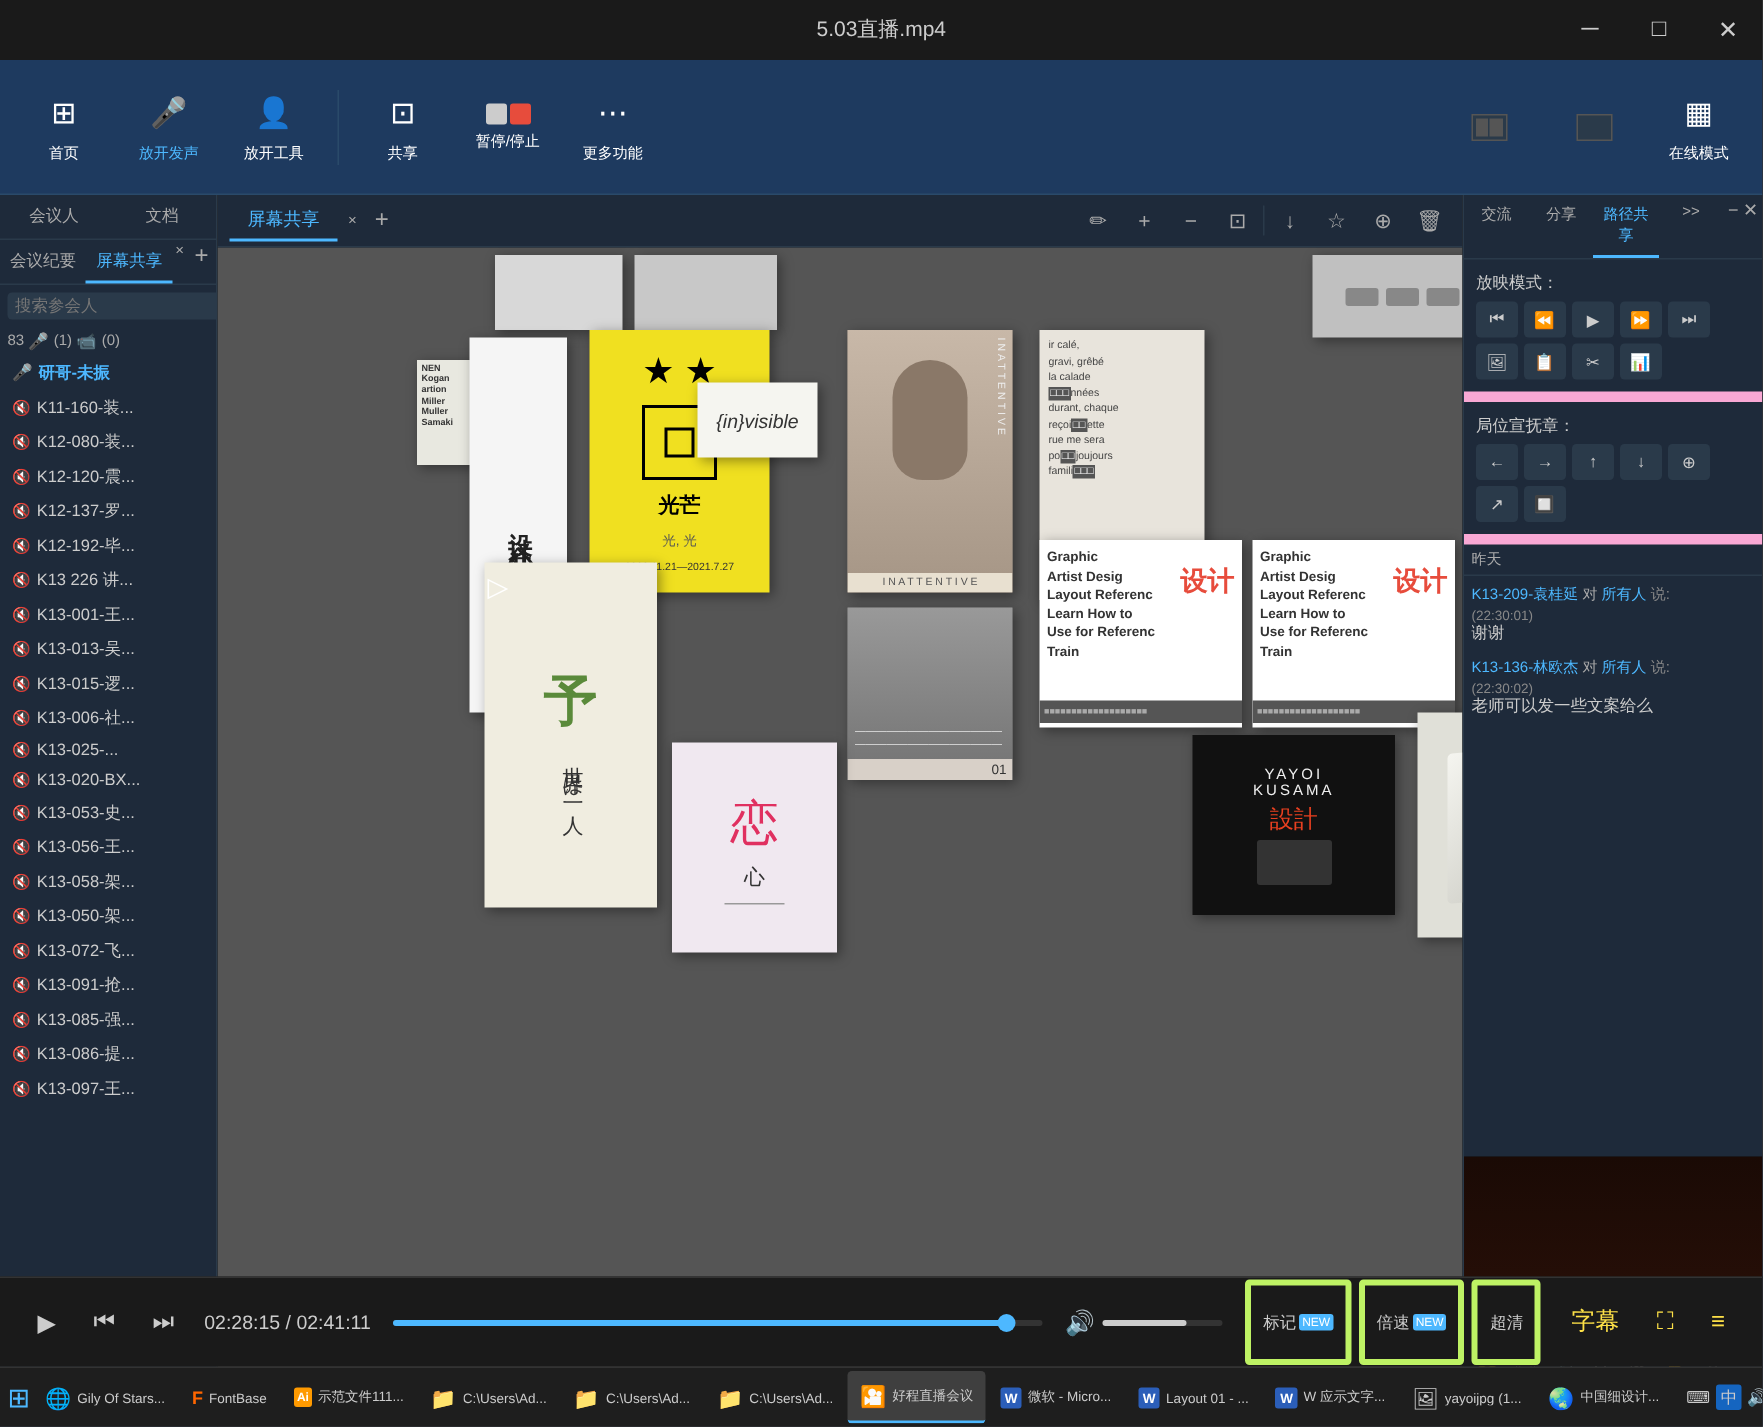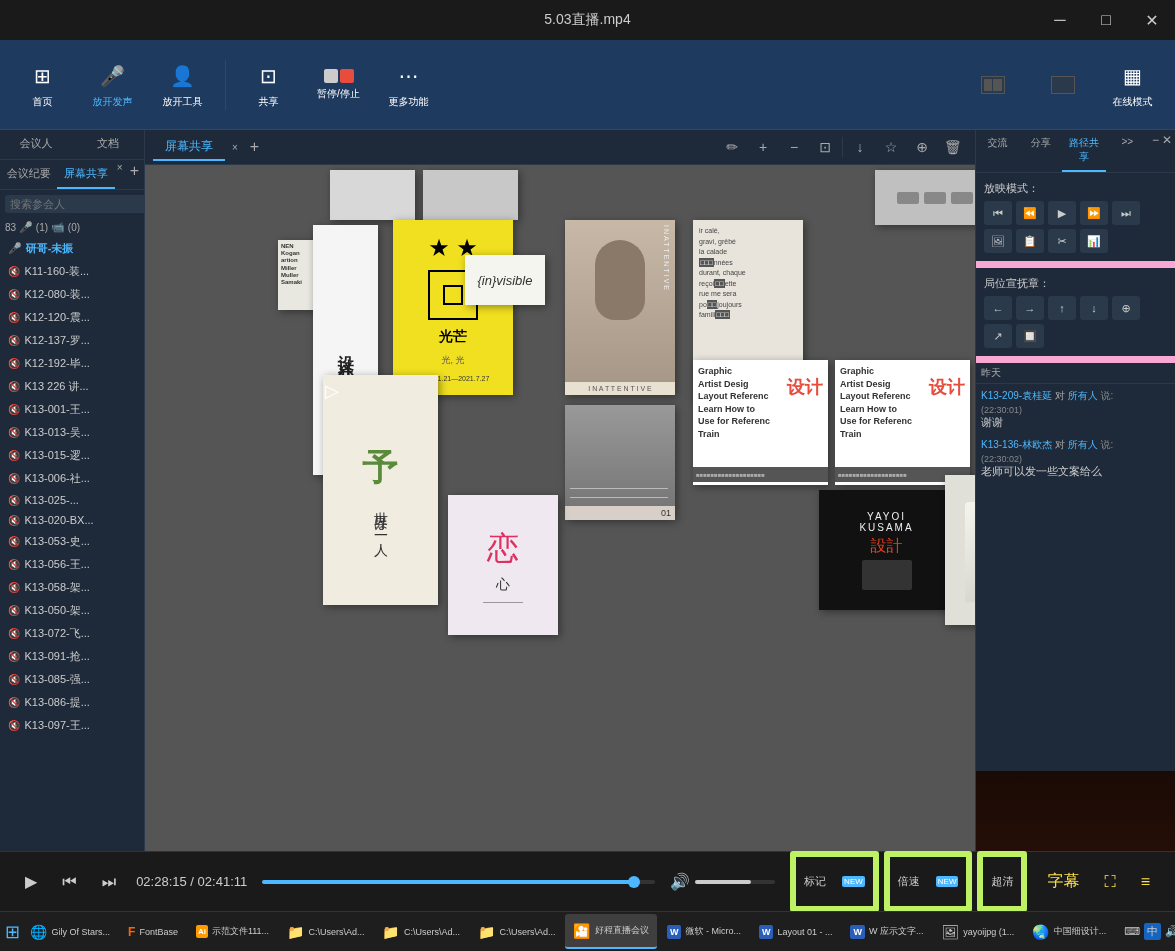--- a/index.html
+++ b/index.html
@@ -199,23 +199,23 @@
     .progress-dot {
       width: 12px; height: 12px; background: #4db8ff; border-radius: 50%;
       position: absolute; top: -4px; margin-left: -6px;
     }
     .volume-area { display: flex; align-items: center; gap: 5px; }
     .volume-icon { color: #ccc; font-size: 16px; }
     .volume-bar { width: 80px; height: 4px; background: #333; border-radius: 2px; cursor: pointer; position: relative; }
     .volume-fill { height: 100%; background: #ccc; border-radius: 2px; width: 70%; }
     .player-badges { display: flex; gap: 5px; }
     .player-badge {
-      background: transparent; border: 6px solid #bef264; border-radius: 3px;
+      background: transparent; border: 4px solid #bef264; border-radius: 3px;
       color: #ccc; font-size: 11px; padding: 17px 8px; cursor: pointer;
-      display: flex; align-items: center; gap: 16px;
+      display: flex; align-items: center; gap: 2px;
     }
     .badge-new {
       background: #4db8ff; color: #fff; font-size: 8px; border-radius: 2px; padding: 1px 2px;
     }
     .player-icon-btn { color: #fde047; font-size: 16px; cursor: pointer; padding: 5px; }
 
     
     .taskbar {
       height: 40px; background: #1e1e1e; display: flex; align-items: center;
       padding: 0 5px; gap: 2px; border-top: 1px solid #333;
@@ -546,21 +546,21 @@
             </div>
 
             <div class="board-card" style="top:330px;left:303px;width:110px;height:140px;background:#f0e8f0;display:flex;flex-direction:column;align-items:center;justify-content:center;">
               <div style="font-size:32px;color:#e03060;font-family:serif;">恋</div>
               <div style="font-size:14px;color:#333;margin-top:5px;">心</div>
 
               <div style="width:40px;height:1px;background:#999;margin-top:8px;"></div>
             </div>
 
 
-            <div class="board-card" style="top:325px;left:650px;width:135px;height:120px;background:#111;display:flex;flex-direction:column;align-items:center;justify-content:center;padding:5px;margin-left:24px;">
+            <div class="board-card" style="top:325px;left:650px;width:135px;height:120px;background:#111;display:flex;flex-direction:column;align-items:center;justify-content:center;padding:5px;">
               <div style="font-size:10px;color:#eee;text-align:center;letter-spacing:2px;">YAYOI</div>
               <div style="font-size:10px;color:#eee;text-align:center;letter-spacing:2px;">KUSAMA</div>
               <div style="font-size:16px;color:#e84020;margin-top:3px;">設計</div>
               <div style="width:50px;height:30px;background:#333;margin-top:3px;border-radius:2px;"></div>
             </div>
 
             <div class="board-card" style="top:310px;left:800px;width:100px;height:150px;background:#e0e0d8;display:flex;align-items:center;justify-content:center;">
               <div style="width:60px;height:100px;background:linear-gradient(135deg,#f5f5f0,#c8c8c0);transform:skewY(-5deg);border-radius:3px;"></div>
             </div>
 

